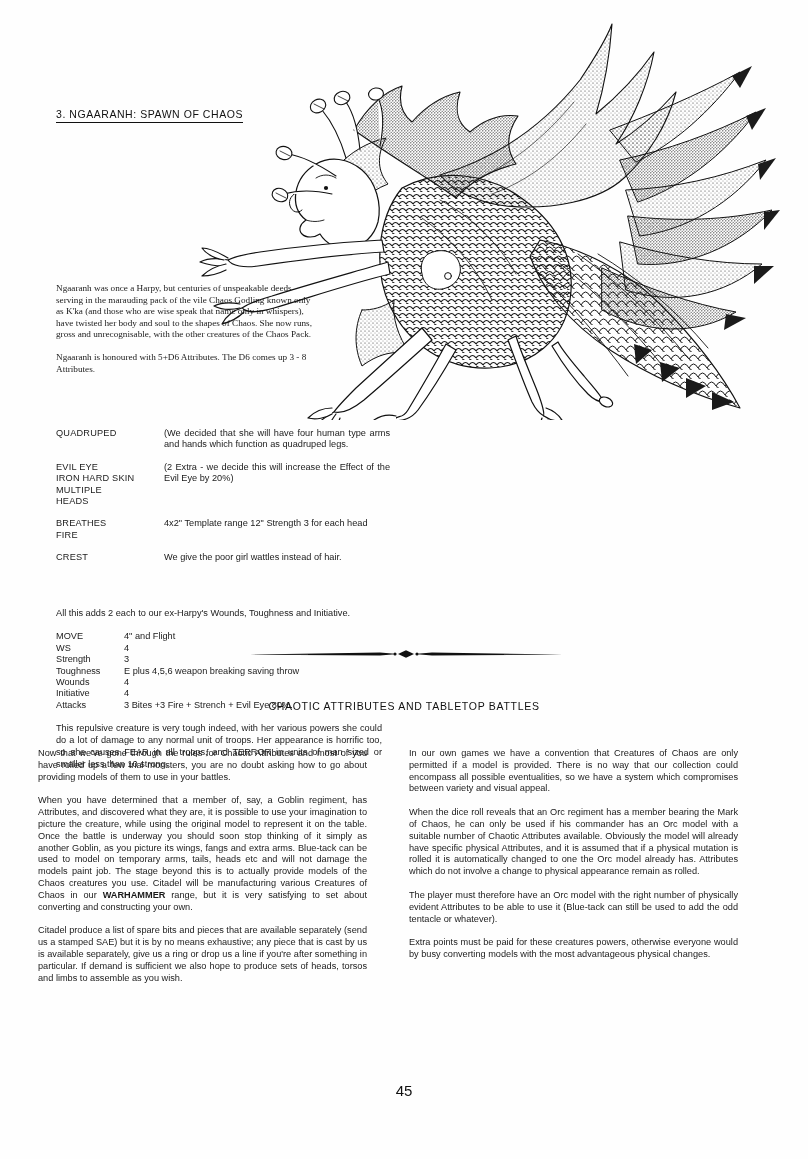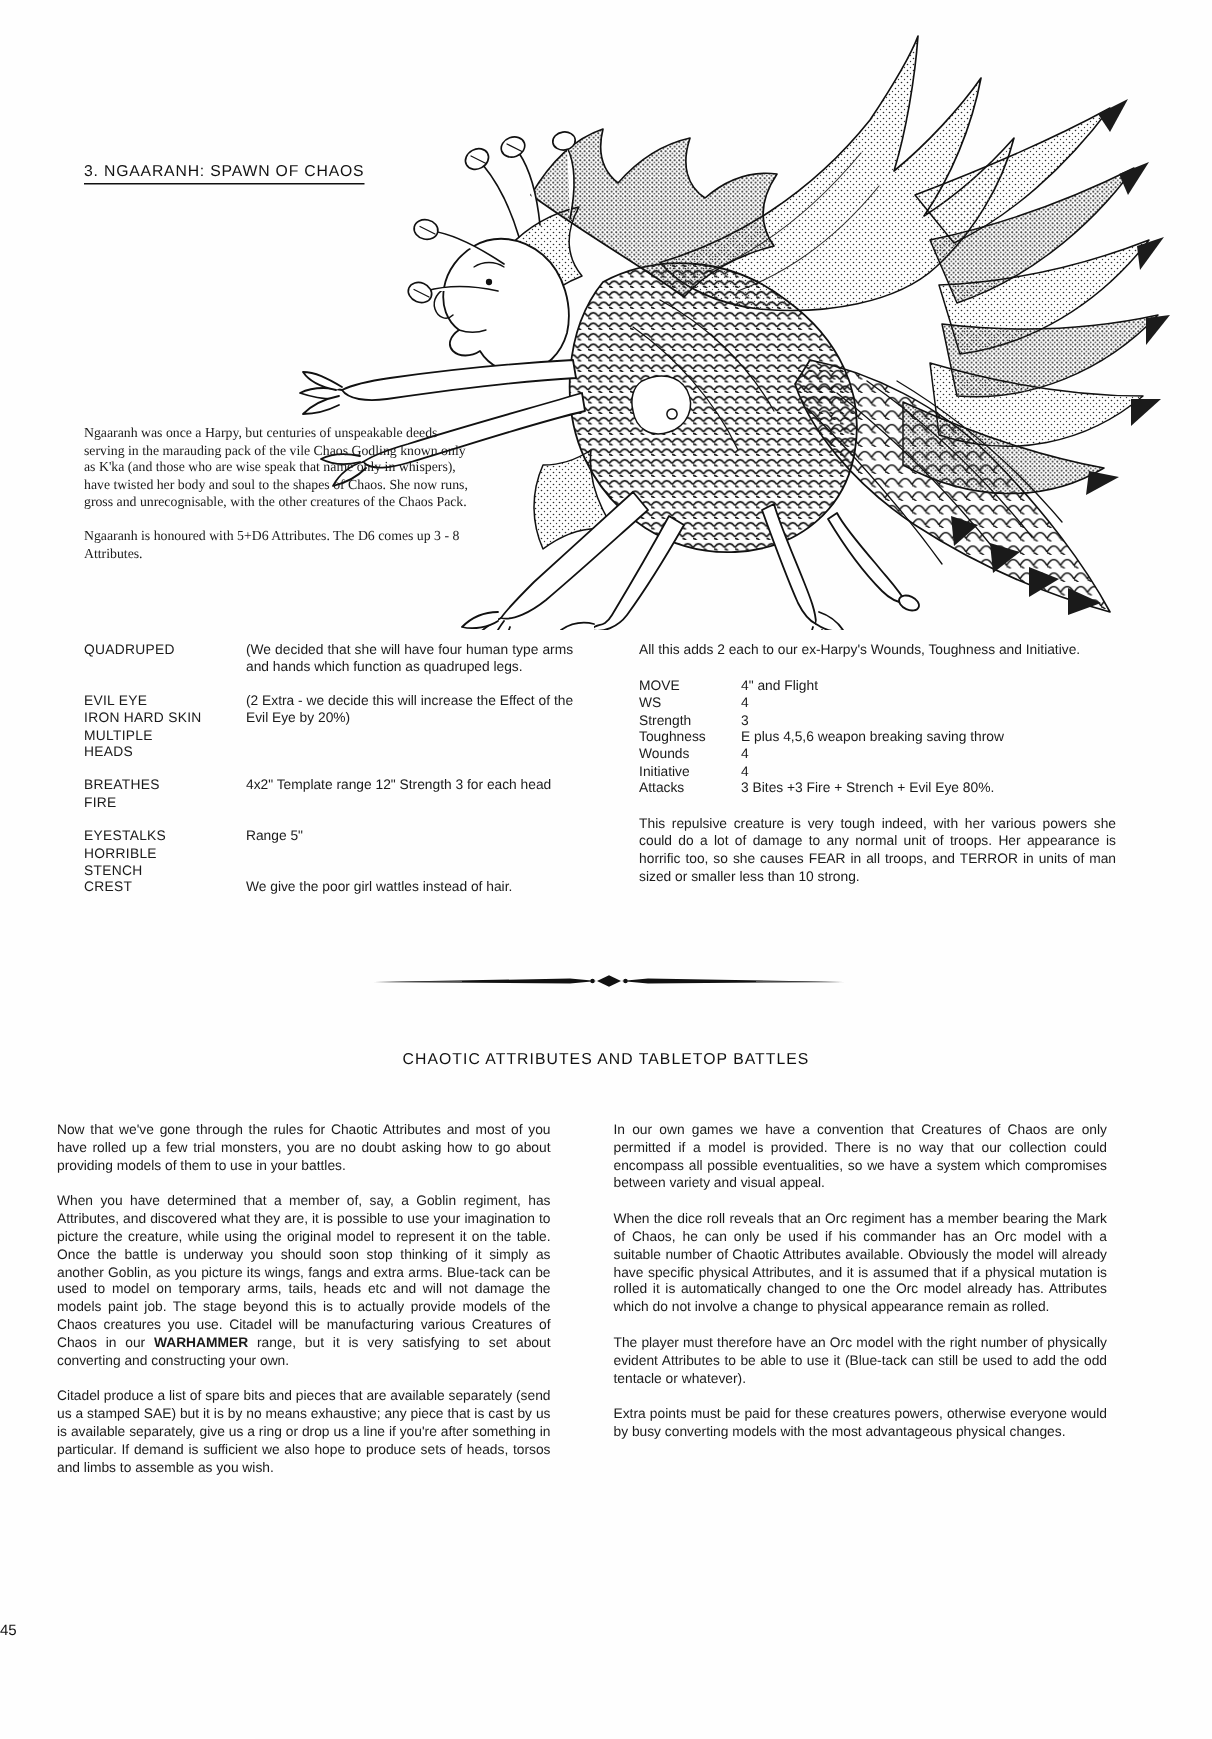--- a/index.html
+++ b/index.html
@@ -55,20 +55,21 @@
   .intro p { margin: 0 0 11px 0; }
 
   
   .cols {
     position: absolute;
     left: 56px;
     top: 428px;
     width: 700px;
     display: flex;
     gap: 44px;
+    flex-direction: column;
   }
   .col-left  { width: 334px; }
   .col-right { width: 338px; }
 
   .attr-table { width: 100%; border-collapse: collapse; }
   .attr-table td {
     vertical-align: top;
     font-size: 9.2px;
     line-height: 11.4px;
     font-family: "Liberation Sans", sans-serif;
@@ -136,21 +137,22 @@
     font-family: "Liberation Sans", sans-serif;
     margin: 0 0 12px 0;
   }
   .lower-cols p:last-child { margin-bottom: 4px; }
   b { font-weight: bold; }
 
   .page-number {
     position: absolute;
     left: 0; right: 0;
     top: 1082px;
-    font-size: 10px;
+    text-align: center;
+    font-size: 15px;
     font-family: "Liberation Sans", sans-serif;
     color: #111;
   }
 </style>
 </head>
 <body>
 
 <div class="page">
 
   <div class="illustration">
@@ -342,26 +344,20 @@
           <tr>
             <td class="attr-name">BREATHES
 FIRE</td>
             <td class="attr-desc">4x2" Template range 12" Strength 3 for each head</td>
           </tr>
           <tr class="sp-row">
               <td></td>
               <td></td>
             </tr>
           <tr>
-            <td class="attr-name">EYESTALKS
-HORRIBLE
-STENCH</td>
-            <td class="attr-desc">Range 5"</td>
-          </tr>
-          <tr>
             <td class="attr-name">CREST</td>
             <td class="attr-desc">We give the poor girl wattles instead of hair.</td>
           </tr>
         </tbody>
       </table>
     </div>
 
     <div class="col-right">
       <p class="lead">All this adds 2 each  to our ex-Harpy's Wounds, Toughness and Initiative.</p>
       <div class="stats">

